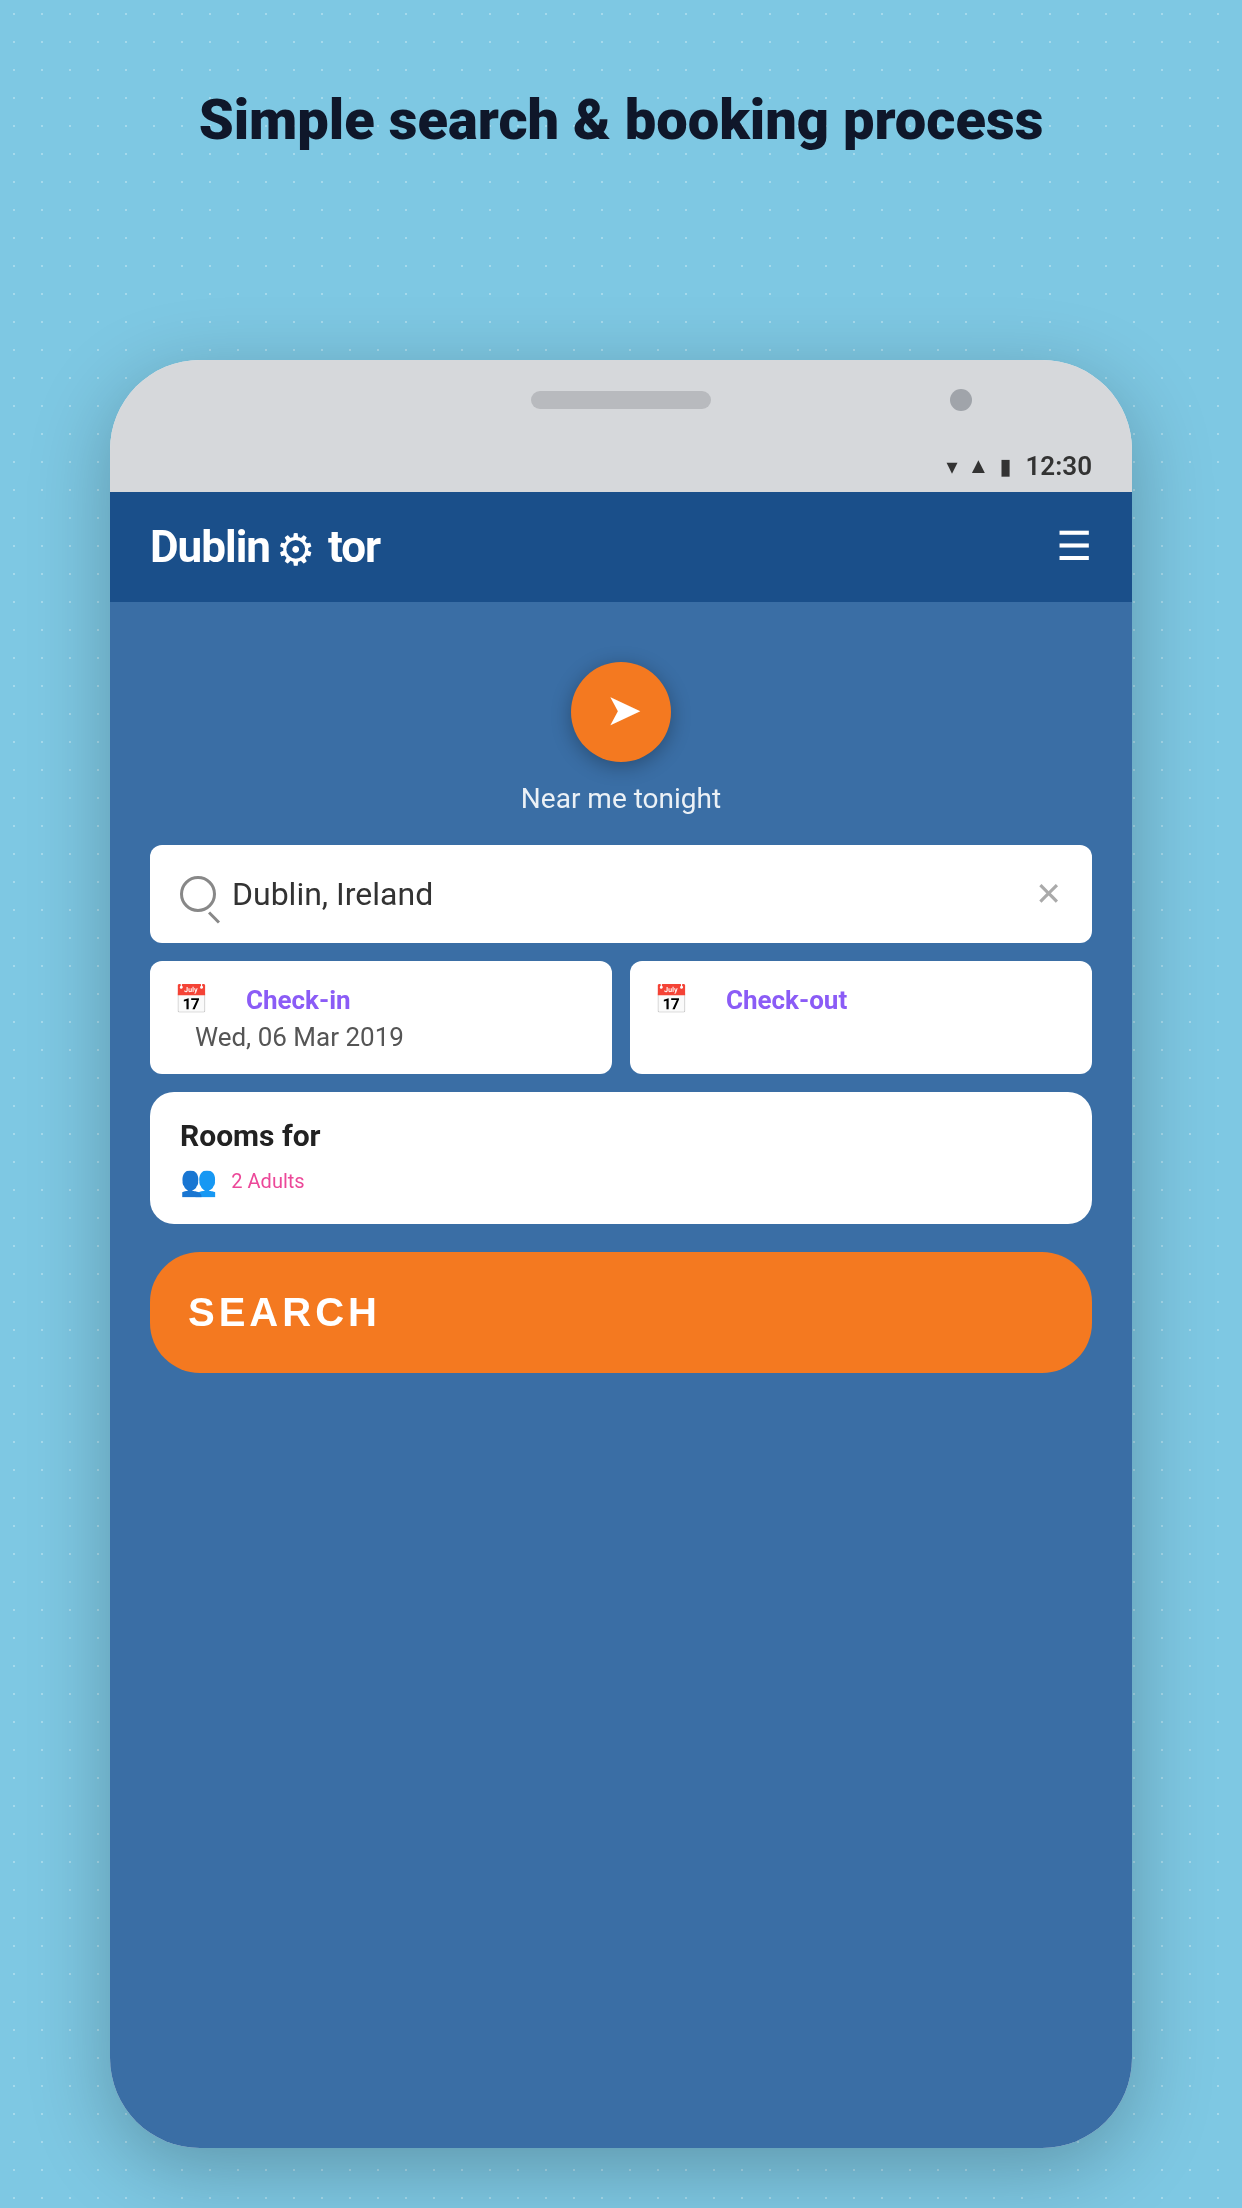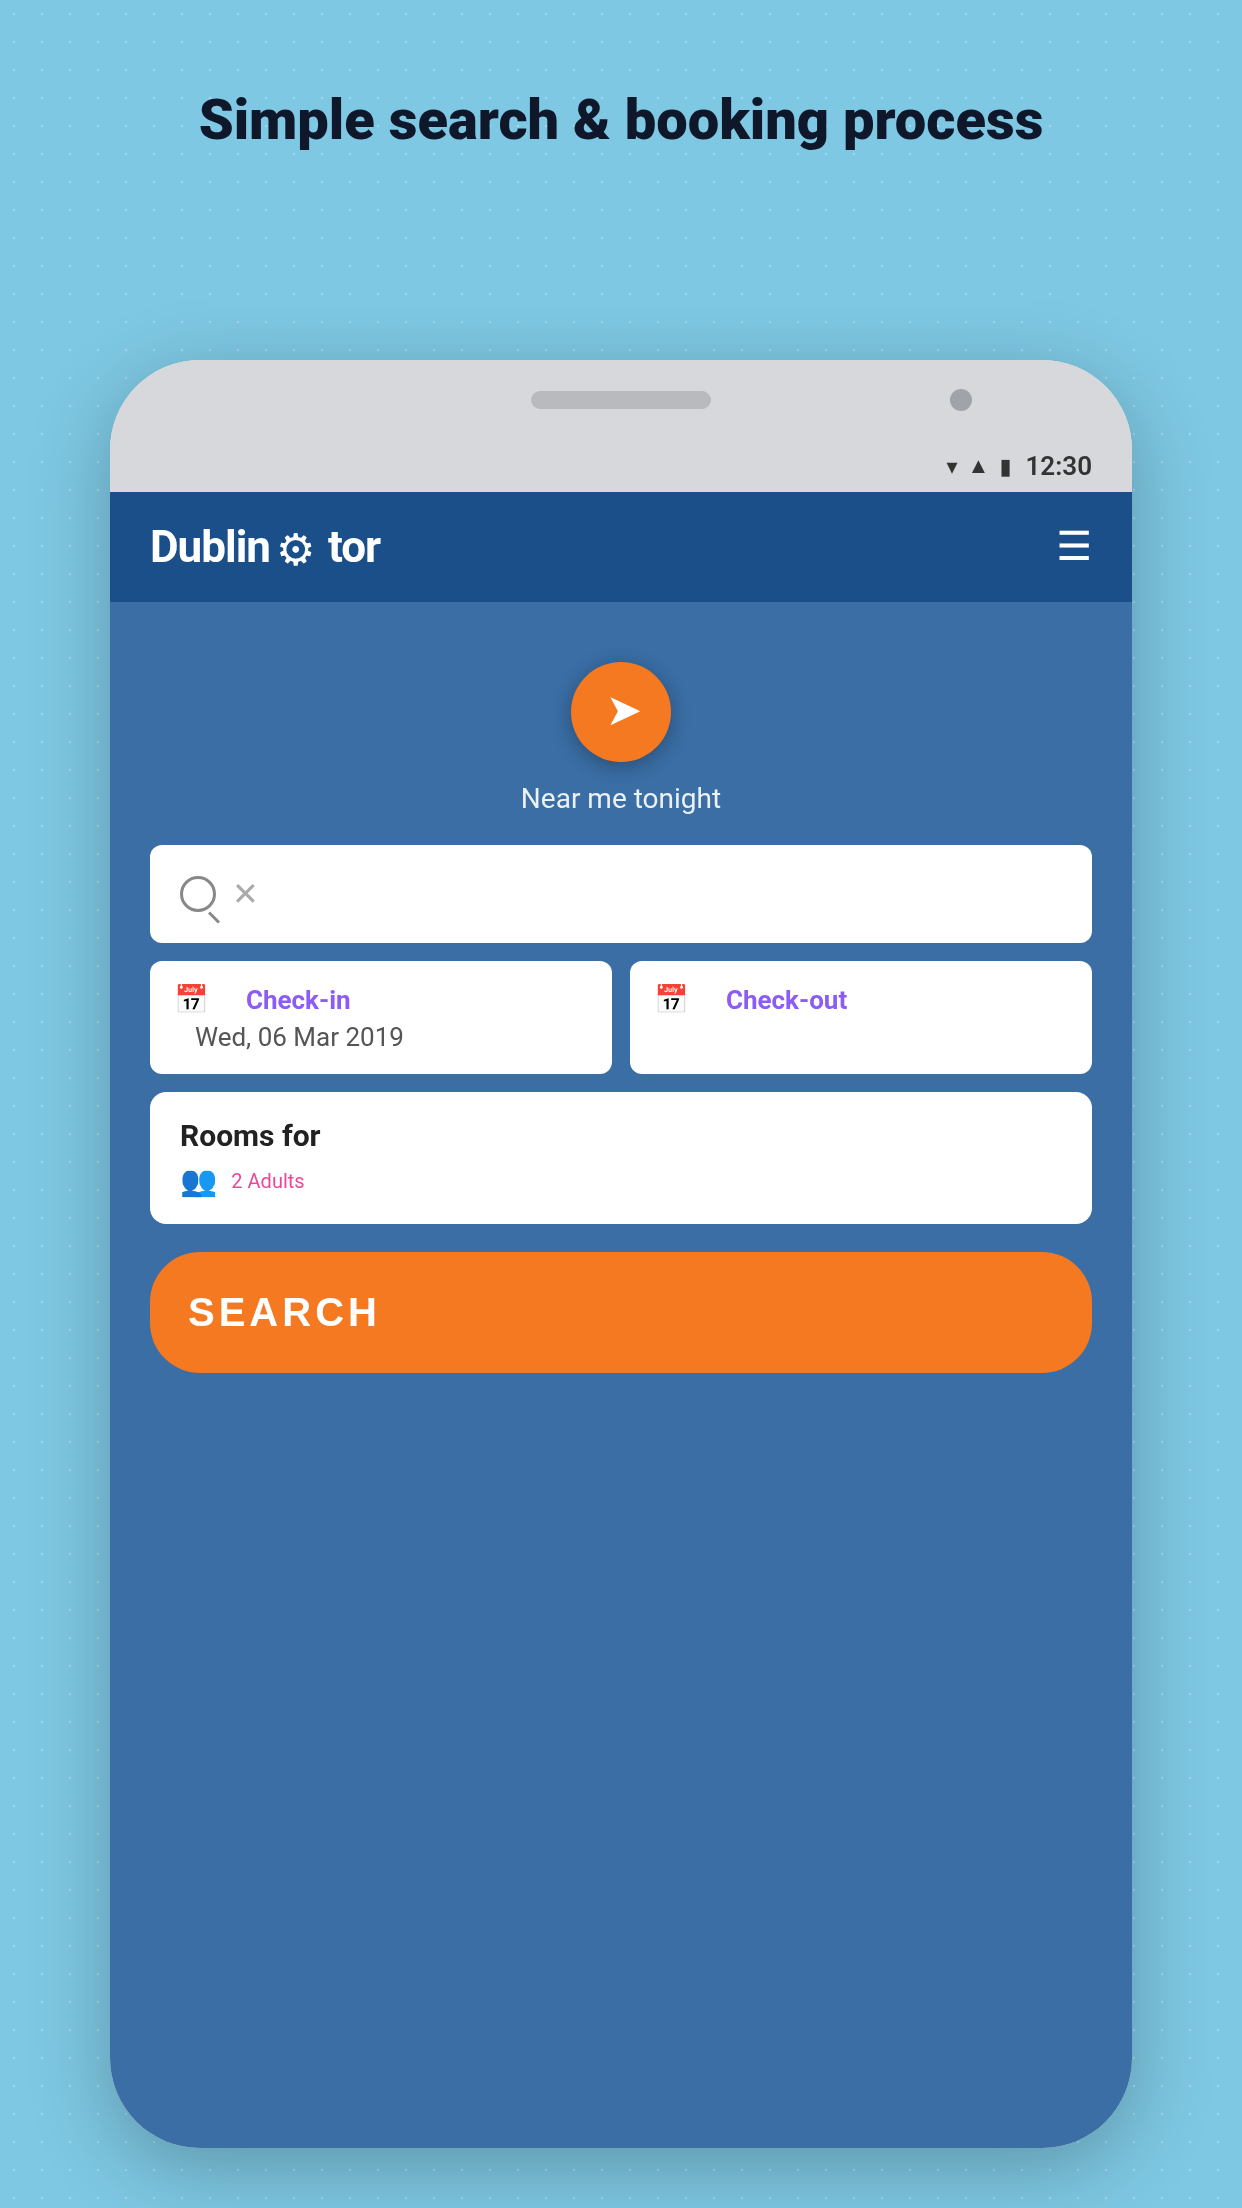--- a/index.html
+++ b/index.html
@@ -284,21 +284,21 @@
 
     .date-value {
       font-size: 26px;
       color: #555;
       margin-left: 21px;
     }
 
     
     .rooms-field {
       background: white;
-      border-radius: 16px;
+      border-radius: 24px;
       padding: 26px 30px;
       cursor: pointer;
     }
 
     .rooms-label {
       font-size: 30px;
       font-weight: 700;
       color: #222;
       margin-bottom: 10px;
     }
@@ -381,20 +381,21 @@
       <div class="location-btn">
         <span class="location-arrow">➤</span>
       </div>
 
       <span class="near-me-label">Near me tonight</span>
 
       <div class="search-fields">
 
         <div class="search-input-row">
           <div class="search-icon-circle"></div>
+          <span class="search-input-text">Dublin, Ireland</span>
           <span class="clear-icon">✕</span>
         </div>
 
         <div class="date-row">
 
           <div class="date-field">
             <div class="date-label-row">
               <span class="calendar-icon">📅</span>
               <span class="date-label">Check-in</span>
             </div>

